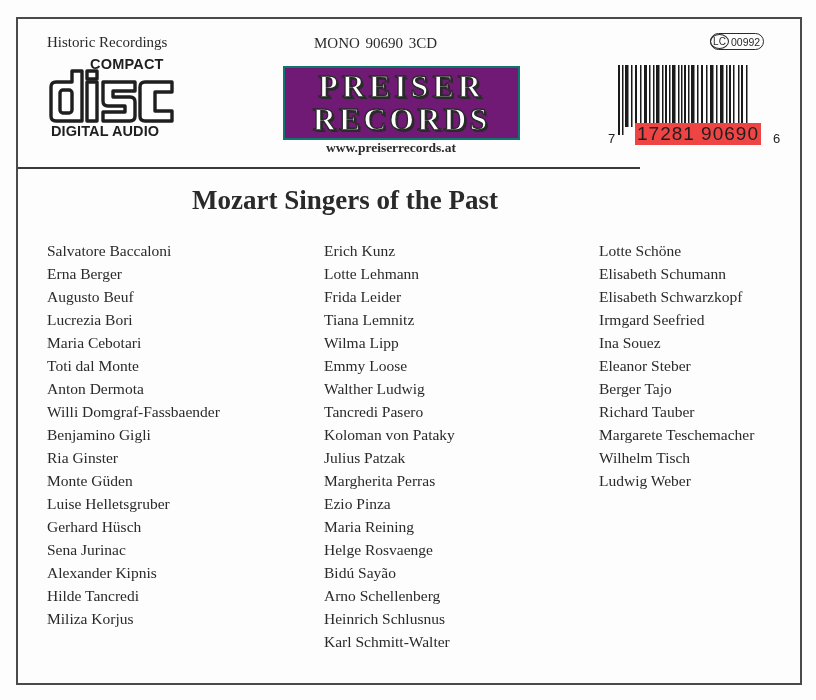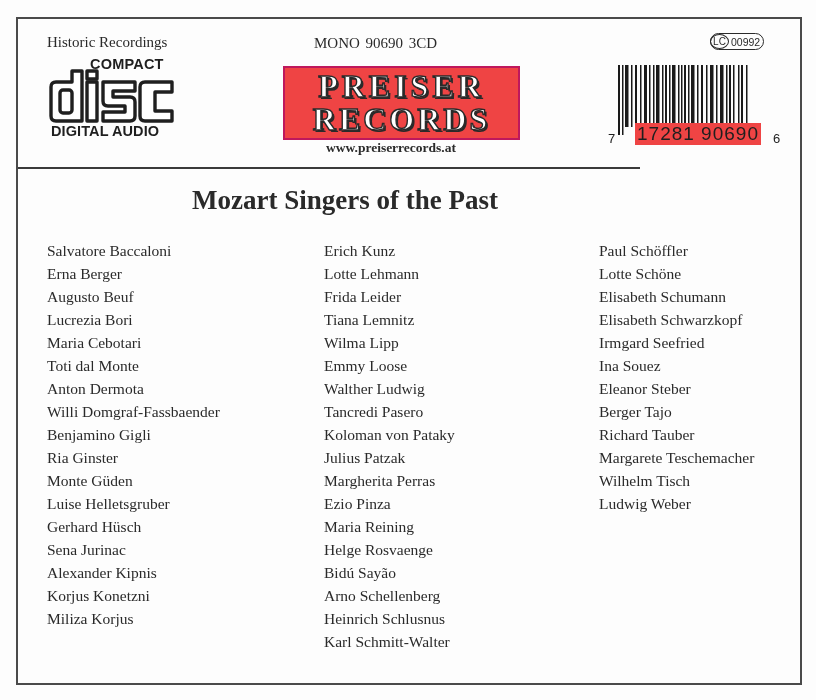--- a/index.html
+++ b/index.html
@@ -26,21 +26,21 @@
     .cd-disc { position: absolute; left: 0; top: 13px; }
     .cd-digital {
       position: absolute; left: 3px; top: 67px; font-family: "Liberation Sans", "DejaVu Sans", sans-serif;
       font-weight: bold; font-size: 14.5px; color: #1f1f1f; letter-spacing: 0.1px;
     }
     .mono {
       position: absolute; left: 296px; top: 16px; font-size: 15px; color: #2a2a2a; word-spacing: 2px;
     }
     .preiser-box {
       position: absolute; left: 265px; top: 47px; width: 233px; height: 70px;
-      border: 2px solid #be185d; background: #ef4444;
+      border: 2px solid #0f766e; background: #701a75;
     }
     .preiser-line {
       position: absolute; left: 0; width: 100%; text-align: center;
       font-family: "Liberation Serif", "DejaVu Serif", serif; font-weight: bold;
       font-size: 32px; letter-spacing: 4px; color: #fff;
       -webkit-text-stroke: 1.4px #2a2a2a;
       text-shadow: 2px 2px 0 #2a2a2a;
       line-height: 32px;
     }
     .preiser-line.l1 { top: 2px; }
@@ -174,21 +174,21 @@
     <div class="item">Toti dal Monte</div>
     <div class="item">Anton Dermota</div>
     <div class="item">Willi Domgraf-Fassbaender</div>
     <div class="item">Benjamino Gigli</div>
     <div class="item">Ria Ginster</div>
     <div class="item">Monte Güden</div>
     <div class="item">Luise Helletsgruber</div>
     <div class="item">Gerhard Hüsch</div>
     <div class="item">Sena Jurinac</div>
     <div class="item">Alexander Kipnis</div>
-    <div class="item">Korjus Konetzni</div>
+    <div class="item">Hilde Tancredi</div>
     <div class="item">Miliza Korjus</div>
   </div>
 
   <div class="col col2">
     <div class="item">Erich Kunz</div>
     <div class="item">Lotte Lehmann</div>
     <div class="item">Frida Leider</div>
     <div class="item">Tiana Lemnitz</div>
     <div class="item">Wilma Lipp</div>
     <div class="item">Emmy Loose</div>
@@ -200,21 +200,20 @@
     <div class="item">Ezio Pinza</div>
     <div class="item">Maria Reining</div>
     <div class="item">Helge Rosvaenge</div>
     <div class="item">Bidú Sayão</div>
     <div class="item">Arno Schellenberg</div>
     <div class="item">Heinrich Schlusnus</div>
     <div class="item">Karl Schmitt-Walter</div>
   </div>
 
   <div class="col col3">
-    <div class="item">Paul Schöffler</div>
     <div class="item">Lotte Schöne</div>
     <div class="item">Elisabeth Schumann</div>
     <div class="item">Elisabeth Schwarzkopf</div>
     <div class="item">Irmgard Seefried</div>
     <div class="item">Ina Souez</div>
     <div class="item">Eleanor Steber</div>
     <div class="item">Berger Tajo</div>
     <div class="item">Richard Tauber</div>
     <div class="item">Margarete Teschemacher</div>
     <div class="item">Wilhelm Tisch</div>

